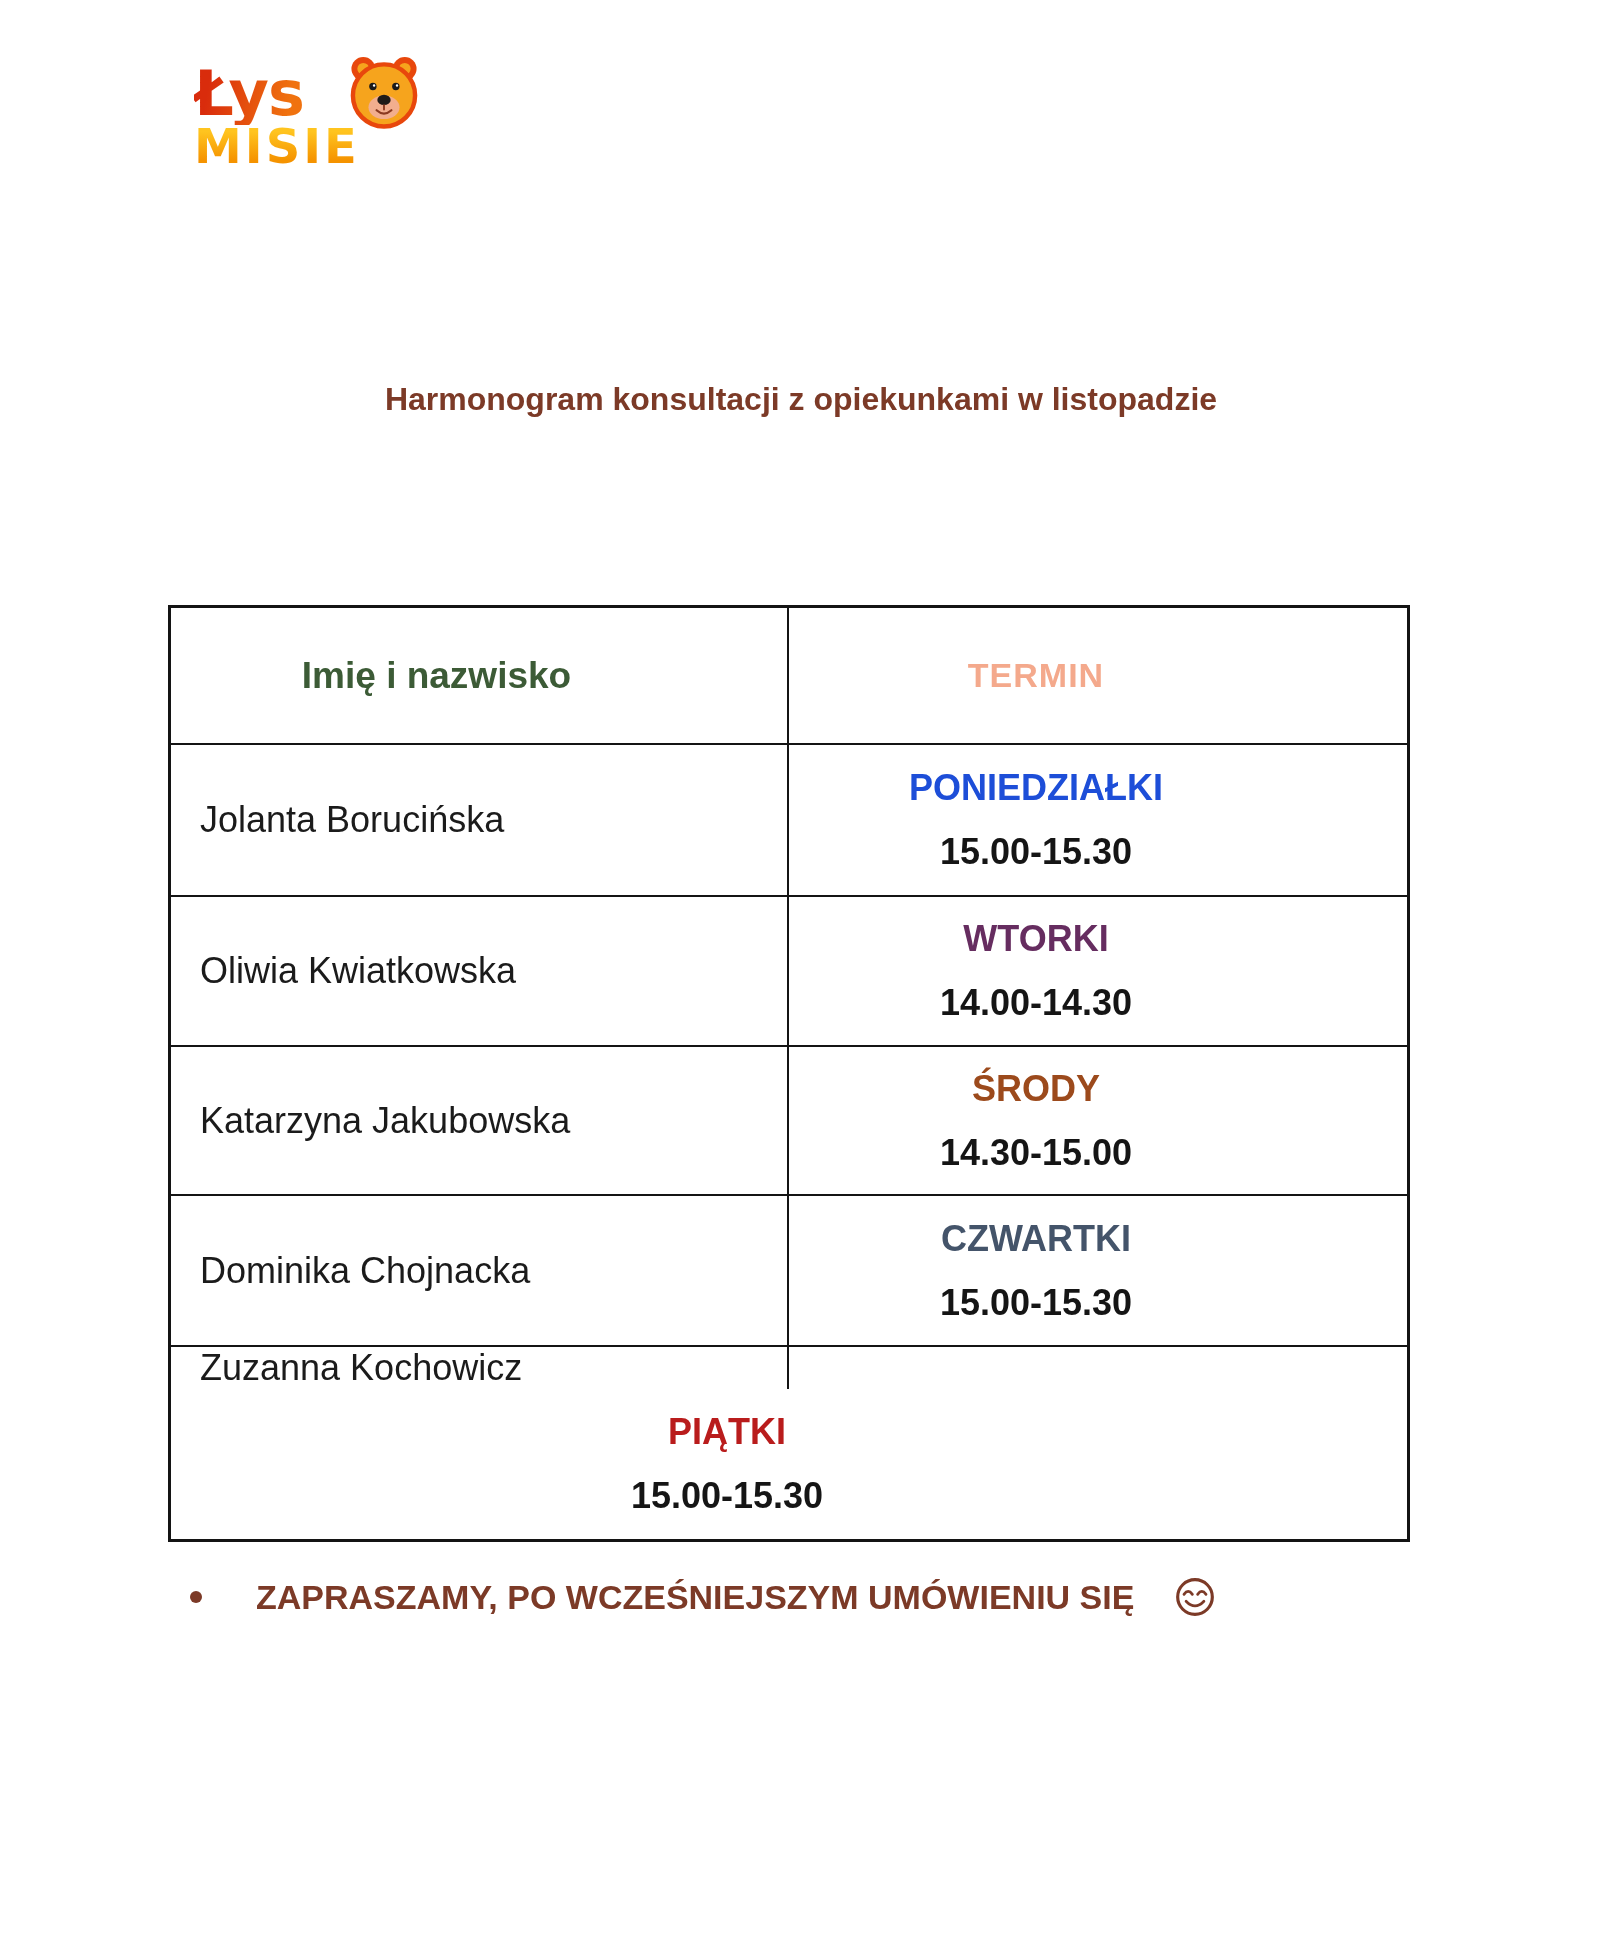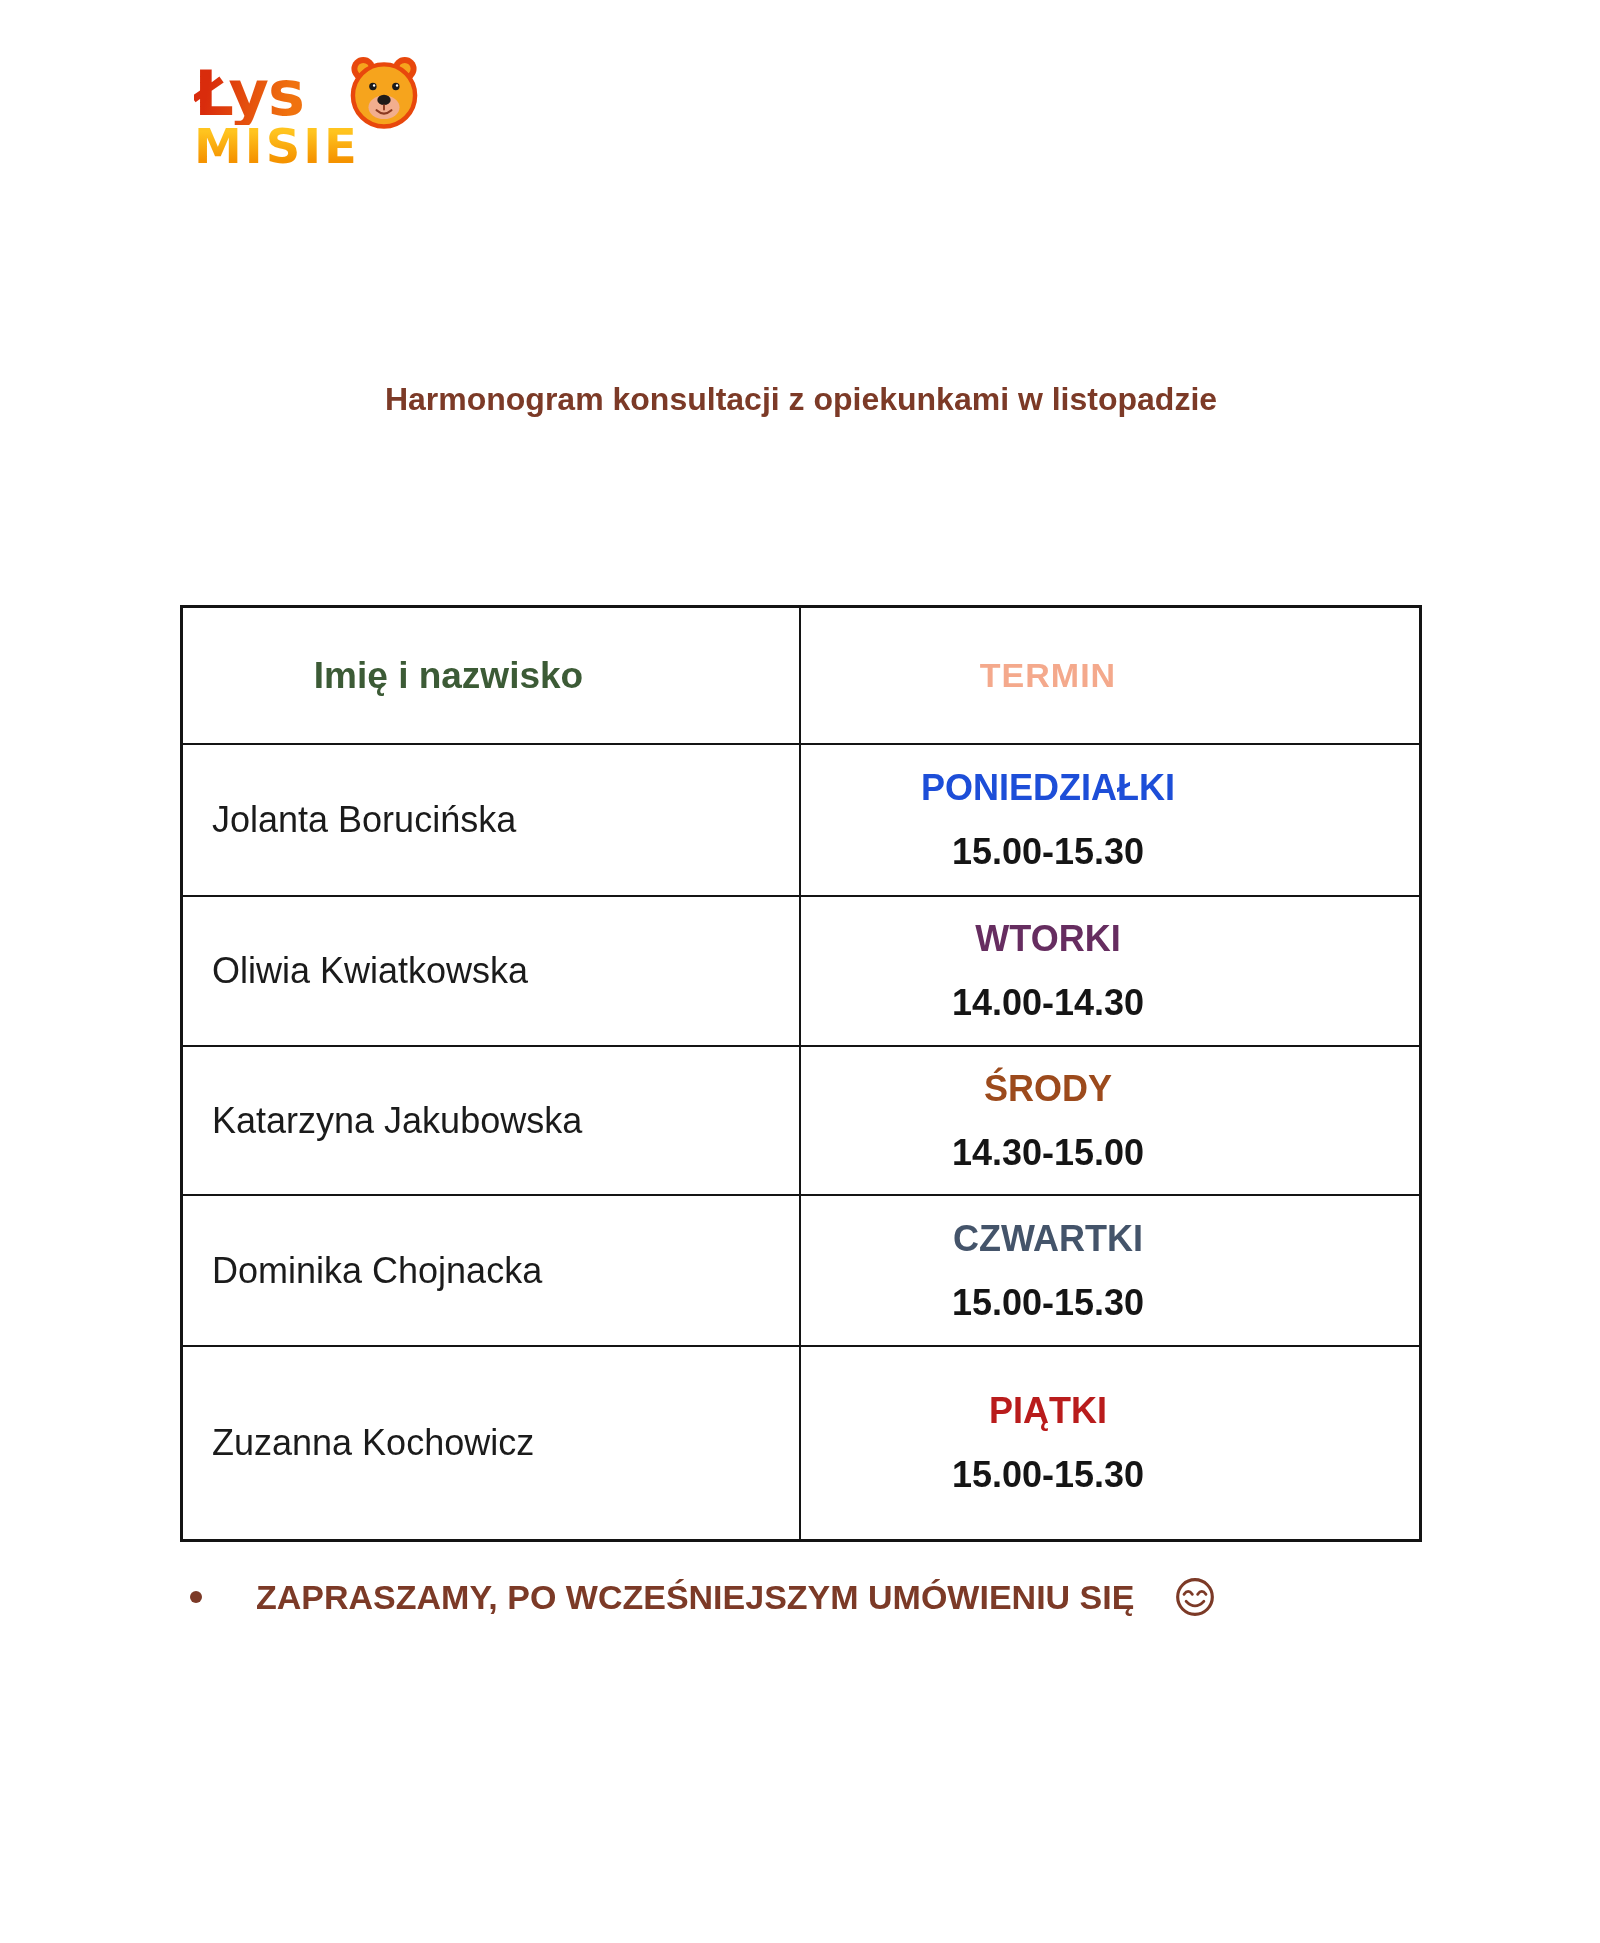--- a/index.html
+++ b/index.html
@@ -37,21 +37,21 @@
   
   .doc-title {
     position: absolute; left: 180px; top: 381px; width: 1242px;
     text-align: center;
     font-size: 32px; font-weight: bold; color: #7c3a27;
     letter-spacing: 0px;
   }
 
   
   .schedule-table {
-    position: absolute; left: 180px; top: 605px; width: 1242px;
+    position: absolute; left: 168px; top: 605px; width: 1242px;
     box-sizing: border-box;
     border: 3px solid #141414;
   }
   .t-row { display: flex; }
   .t-row + .t-row { border-top: 2px solid #141414; }
   .cell { box-sizing: border-box; }
   .cell-name {
     width: 618px; border-right: 2px solid #141414;
     display: flex; align-items: center;
     padding-left: 29px;
@@ -70,21 +70,21 @@
     justify-content: center; padding-left: 0; padding-right: 85px;
     font-weight: bold; font-size: 37px; color: #3c5b36;
   }
   .header-row .termin-label {
     font-weight: bold; font-size: 34px; color: #f4a98c; letter-spacing: 1px;
   }
   .body-row { height: 150px; }
   .body-row:nth-child(3) { height: 148px; }
   .body-row:nth-child(4) { height: 147px; }
   .body-row:nth-child(5) { height: 149px; }
-  .body-row:nth-child(6) { height: 192px; }
+  .body-row:nth-child(6) { height: 192px; flex-direction: column; }
   .day-label { font-weight: bold; font-size: 36px; line-height: 1.1; }
   .time-label { font-weight: bold; font-size: 36px; color: #151515; margin-top: 24px; line-height: 1.1; }
 
   
   .footer-note {
     position: absolute; left: 190px; top: 1576px;
     display: flex; align-items: center; gap: 28px;
   }
   .bullet-dot {
     width: 12px; height: 12px; border-radius: 50%;

